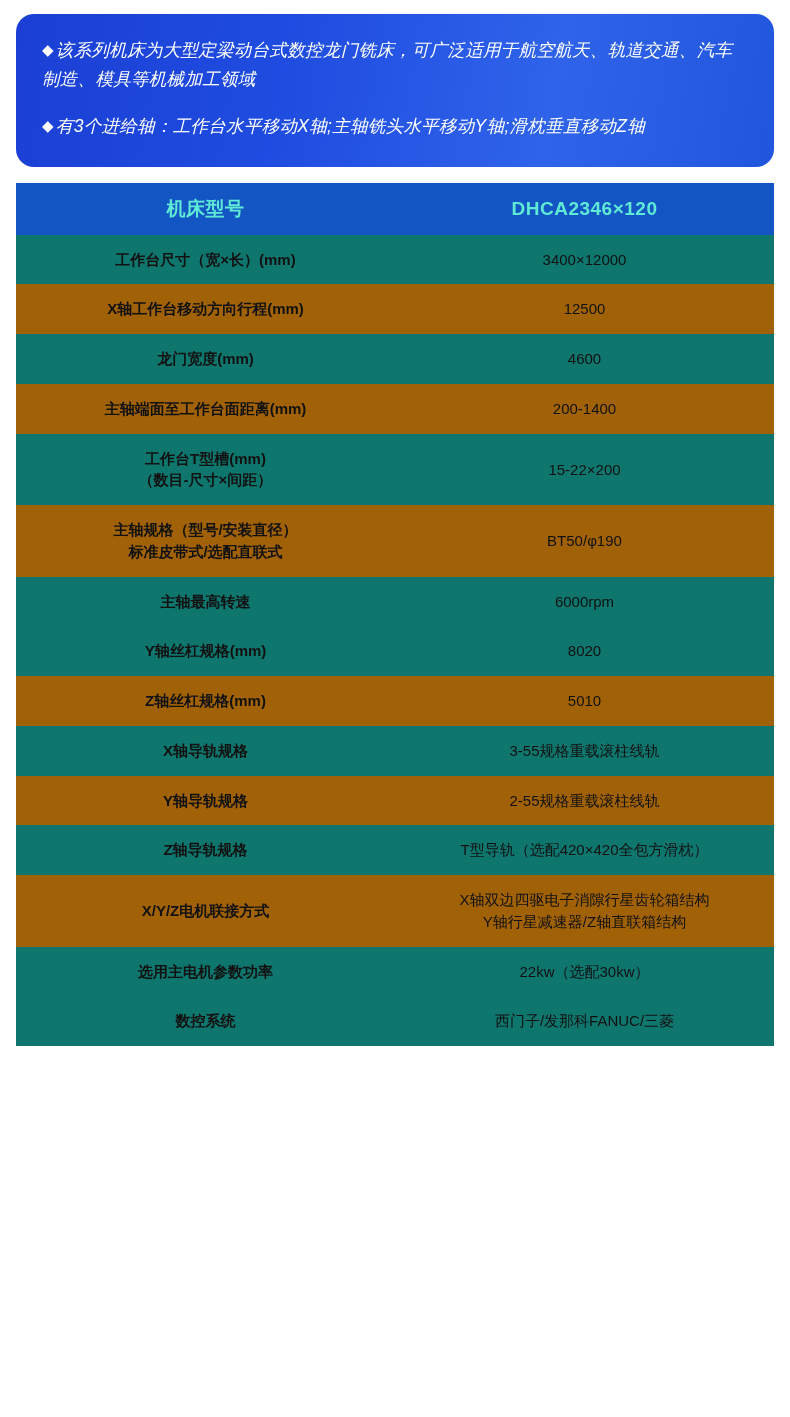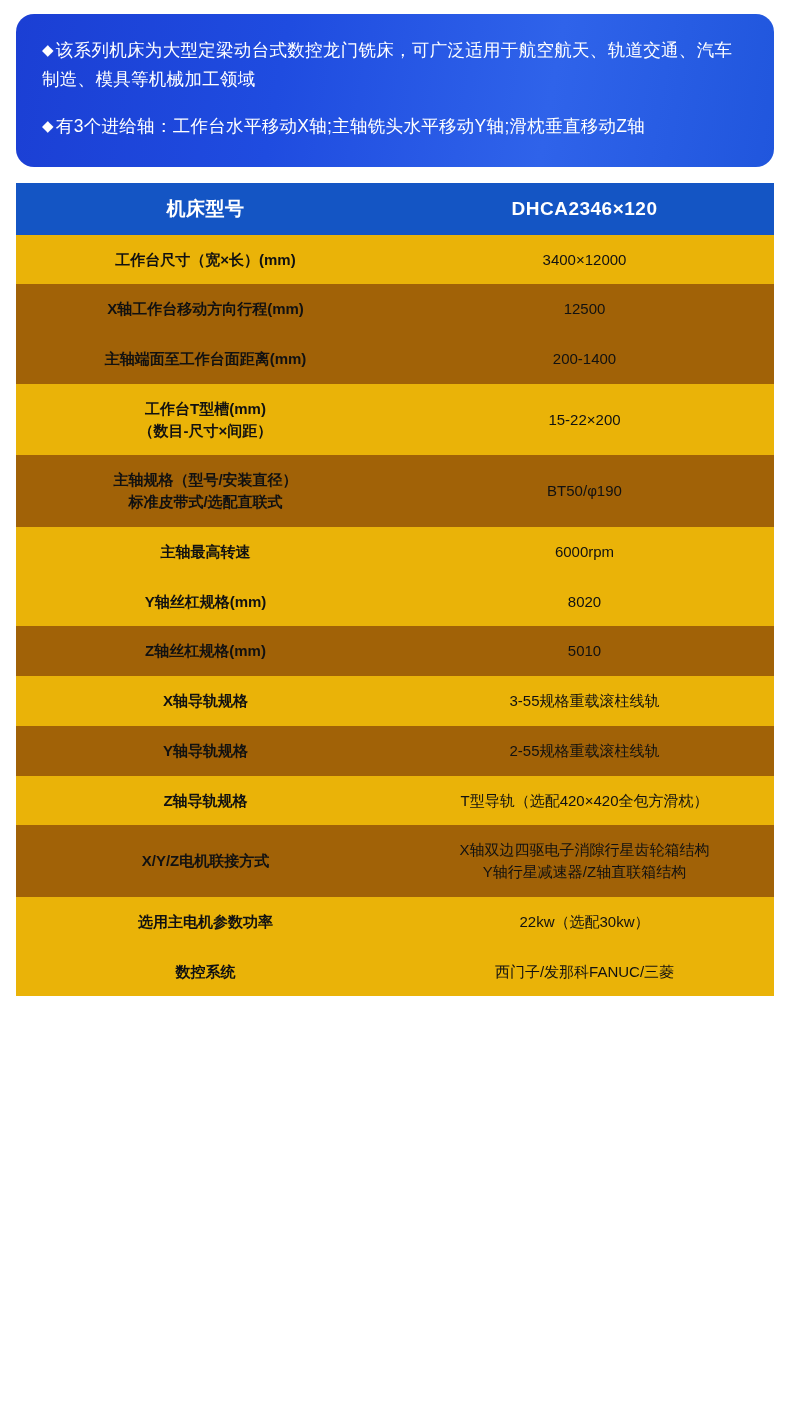--- a/index.html
+++ b/index.html
@@ -25,39 +25,40 @@
     padding: 22px 26px 26px 26px;
     box-sizing: border-box;
   }
   .banner-line {
     font-size: 17.5px;
     line-height: 1.65;
     letter-spacing: 0.3px;
     margin: 0 0 18px 0;
     text-indent: 0;
     font-weight: 400;
+    font-style: italic;
   }
   .banner-line:last-child { margin-bottom: 0; }
   .diamond {
     font-size: 15px;
     margin-right: 2px;
     vertical-align: 1px;
   }
   
   .spec-table {
     width: 758px;
     border-collapse: collapse;
     margin-top: 16px;
     table-layout: fixed;
   }
   .spec-table col.c1 { width: 50%; }
   .spec-table col.c2 { width: 50%; }
   .spec-table th {
     background: #1455c4;
-    color: #ffffff;
+    color: #5eead4;
     font-size: 19px;
     font-weight: bold;
     padding: 13px 6px;
     text-align: center;
     letter-spacing: 0.5px;
   }
   .spec-table td {
     text-align: center;
     padding: 14px 8px;
     font-size: 15px;
@@ -65,21 +66,21 @@
     vertical-align: middle;
   }
   .spec-table td.label {
     font-weight: bold;
     color: #111111;
   }
   .spec-table td.value {
     font-weight: normal;
     color: #111111;
   }
-  .spec-table tr.odd td { background: #eab308; }
+  .spec-table tr.odd td { background: #0f766e; }
   .spec-table tr.even td { background: #a16207; }
   .sub { display: block; }
 </style>
 </head>
 <body>
 
 <div class="page">
 
   <div class="banner">
     <p class="banner-line"><span class="diamond">◆</span><span>该系列机床为大型定梁动台式数控龙门铣床，可广泛适用于航空航天、轨道交通、汽车制造、模具等机械加工领域</span></p>
@@ -107,20 +108,28 @@
           </td>
       </tr>
       <tr class="even">
         <td class="label">
             <span class="sub">X轴工作台移动方向行程(mm)</span>
           </td>
         <td class="value">
             <span class="sub">12500</span>
           </td>
       </tr>
+      <tr class="odd">
+        <td class="label">
+            <span class="sub">龙门宽度(mm)</span>
+          </td>
+        <td class="value">
+            <span class="sub">4600</span>
+          </td>
+      </tr>
       <tr class="even">
         <td class="label">
             <span class="sub">主轴端面至工作台面距离(mm)</span>
           </td>
         <td class="value">
             <span class="sub">200-1400</span>
           </td>
       </tr>
       <tr class="odd">
         <td class="label">

